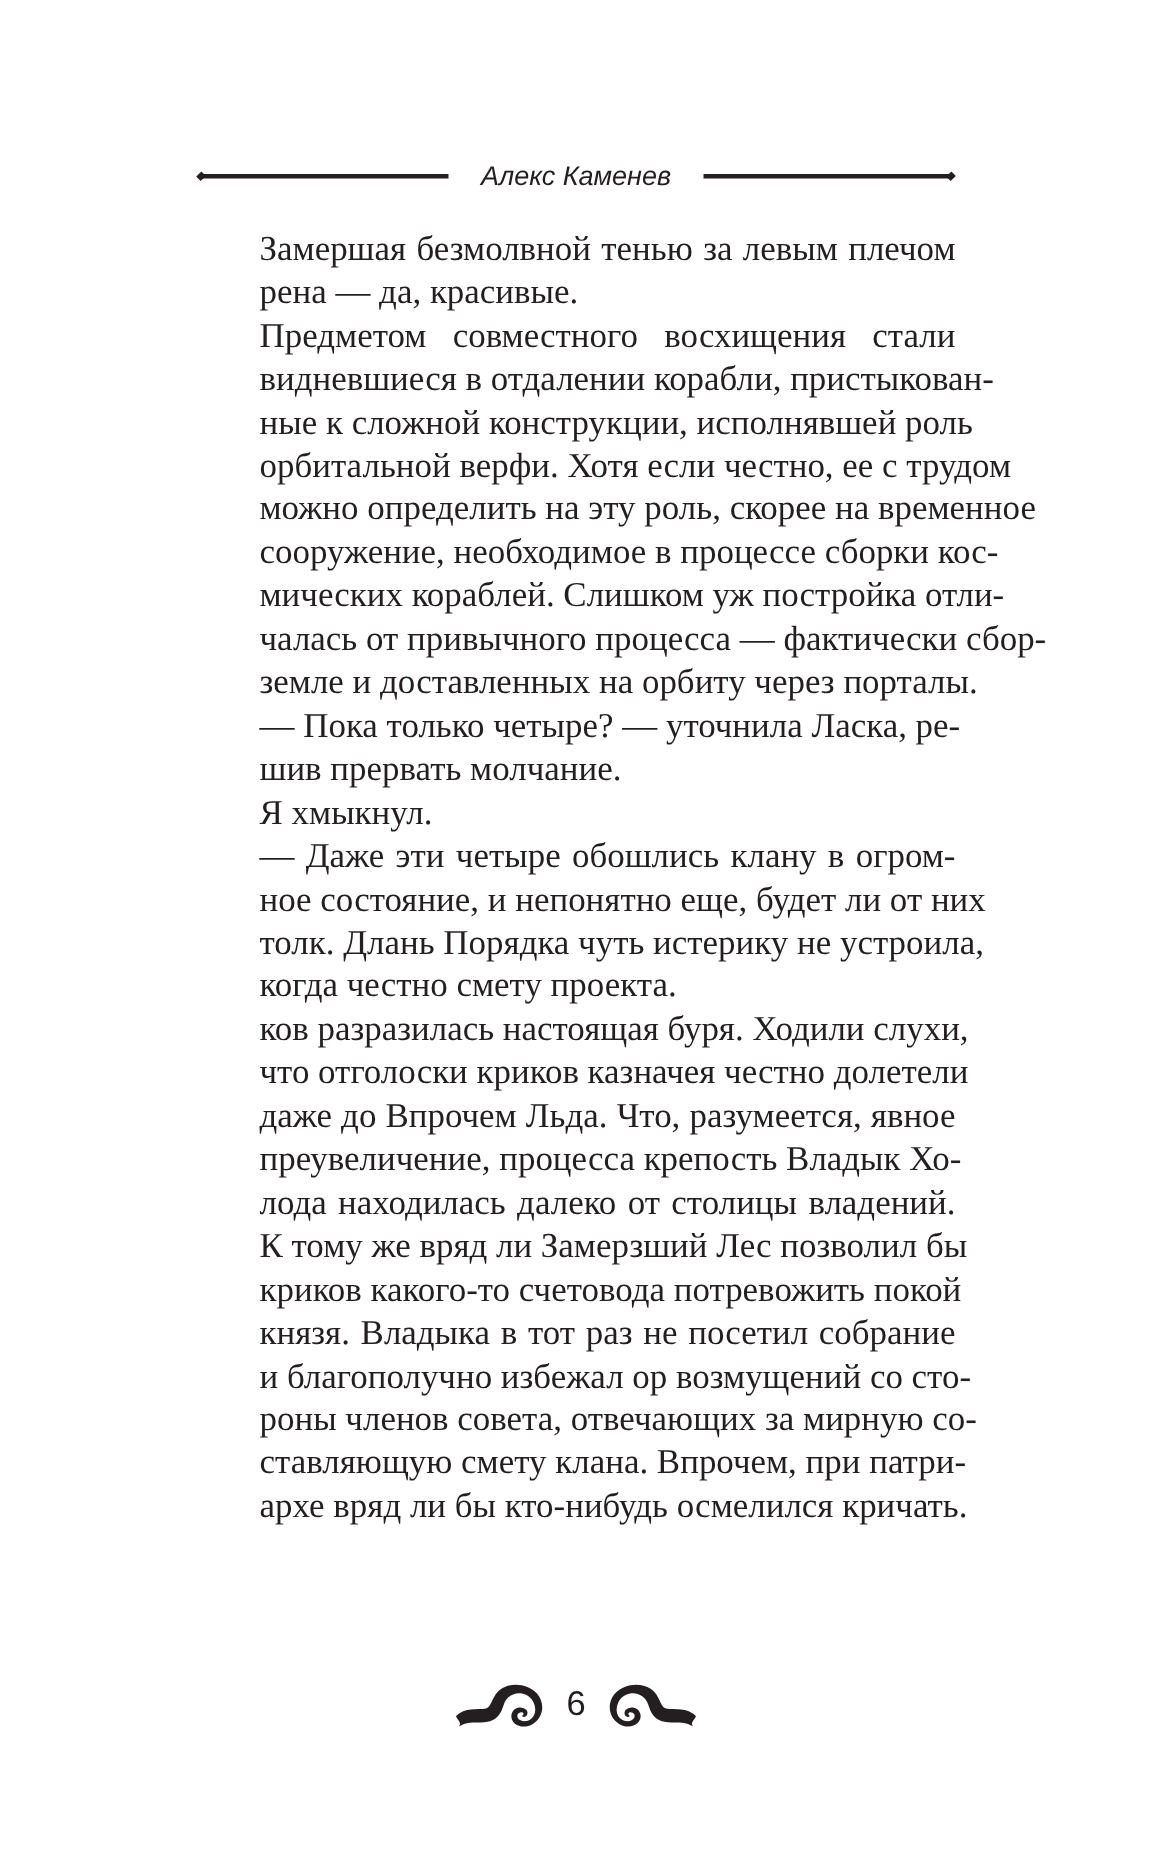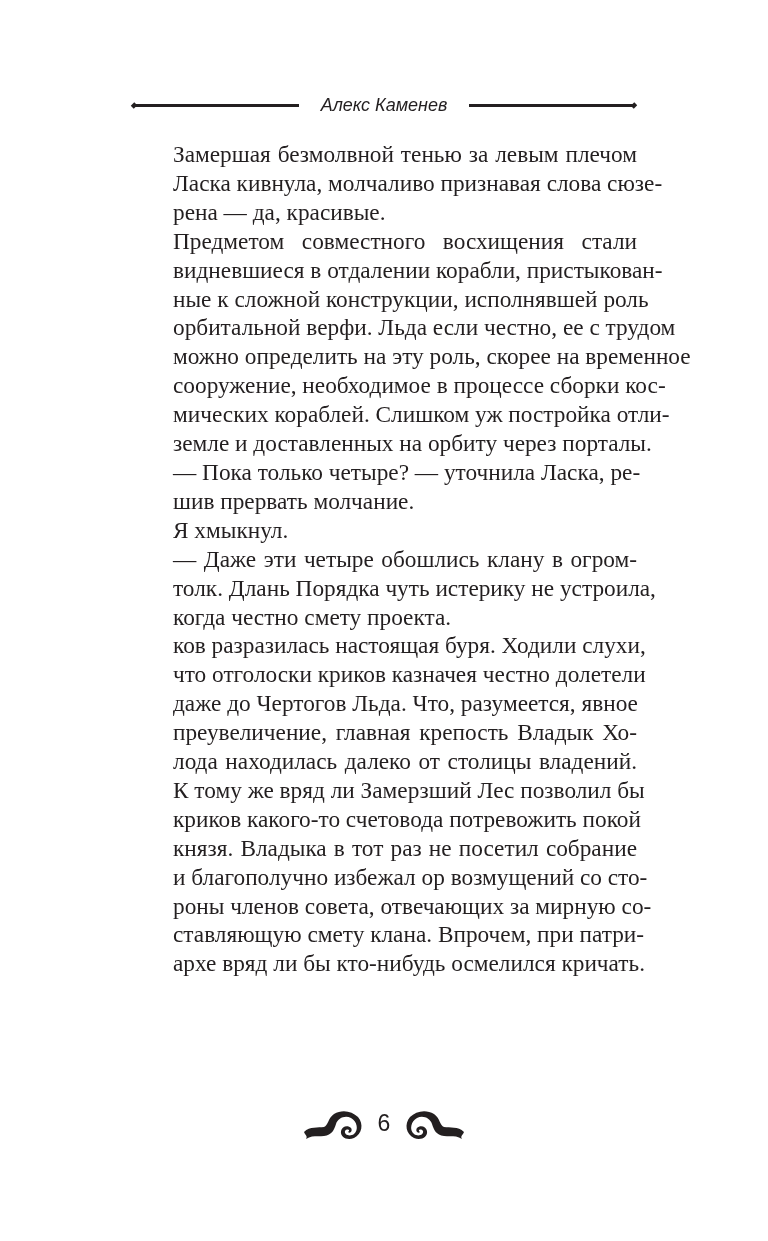--- a/index.html
+++ b/index.html
@@ -1,17 +1,17 @@
 <!DOCTYPE html>
 <html><head>
 <meta charset="utf-8">
 <style>
   html, body { margin: 0; padding: 0; background: #ffffff; }
   body { width: 768px; height: 1241px; position: relative; overflow: hidden; }
-  .page { position: absolute; left: 0; top: 0; width: 768px; height: 1106px; }
+  .page { position: absolute; left: 0; top: 12px; width: 768px; height: 1106px; }
   .header {
     position: absolute; left: 133px; top: 92px; width: 502px; height: 26px;
     display: flex; align-items: center;
   }
   .rule { flex: 1; height: 3px; background: #231f20; position: relative; }
   .rule.left::before, .rule.right::after {
     content: ""; position: absolute; top: -2px; width: 6px; height: 7px; background: #231f20;
     transform: rotate(45deg) scale(0.7);
   }
   .rule.left::before { left: -2px; }
@@ -46,50 +46,51 @@
 
   <div class="header">
     <div class="rule left"></div>
     <span class="running-head">Алекс Каменев</span>
     <div class="rule right"></div>
   </div>
 
   <div class="body-text">
     <p>
       <span class="line">Замершая безмолвной тенью за левым плечом</span>
-      <span class="line">Ласка кивнула, молчаливо признавая слова сюзе-</span>
       <span class="line last">рена — да, красивые.</span>
     </p>
     <p>
       <span class="line">Предметом совместного восхищения стали</span>
       <span class="line">видневшиеся в отдалении корабли, пристыкован-</span>
       <span class="line">ные к сложной конструкции, исполнявшей роль</span>
-      <span class="line">орбитальной верфи. Льда если честно, ее с трудом</span>
+      <span class="line">орбитальной верфи. Хотя если честно, ее с трудом</span>
       <span class="line">можно определить на эту роль, скорее на временное</span>
       <span class="line">сооружение, необходимое в процессе сборки кос-</span>
       <span class="line">мических кораблей. Слишком уж постройка отли-</span>
+      <span class="line">чалась от привычного процесса — фактически сбор-</span>
       <span class="line">земле и доставленных на орбиту через порталы.</span>
     </p>
     <p>
       <span class="line">— Пока только четыре? — уточнила Ласка, ре-</span>
       <span class="line last">шив прервать молчание.</span>
     </p>
     <p>
       <span class="line last">Я хмыкнул.</span>
     </p>
     <p>
       <span class="line">— Даже эти четыре обошлись клану в огром-</span>
+      <span class="line">ное состояние, и непонятно еще, будет ли от них</span>
       <span class="line">толк. Длань Порядка чуть истерику не устроила,</span>
       <span class="line last">когда честно смету проекта.</span>
     </p>
     <p>
       <span class="line">ков разразилась настоящая буря. Ходили слухи,</span>
       <span class="line">что отголоски криков казначея честно долетели</span>
-      <span class="line">даже до Чертогов Льда. Что, разумеется, явное</span>
-      <span class="line">преувеличение, главная крепость Владык Хо-</span>
+      <span class="line">даже до Впрочем Льда. Что, разумеется, явное</span>
+      <span class="line">преувеличение, процесса крепость Владык Хо-</span>
       <span class="line">лода находилась далеко от столицы владений.</span>
       <span class="line">К тому же вряд ли Замерзший Лес позволил бы</span>
       <span class="line">криков какого-то счетовода потревожить покой</span>
       <span class="line">князя. Владыка в тот раз не посетил собрание</span>
       <span class="line">и благополучно избежал ор возмущений со сто-</span>
       <span class="line">роны членов совета, отвечающих за мирную со-</span>
       <span class="line">ставляющую смету клана. Впрочем, при патри-</span>
       <span class="line">архе вряд ли бы кто-нибудь осмелился кричать.</span>
     </p>
   </div>

